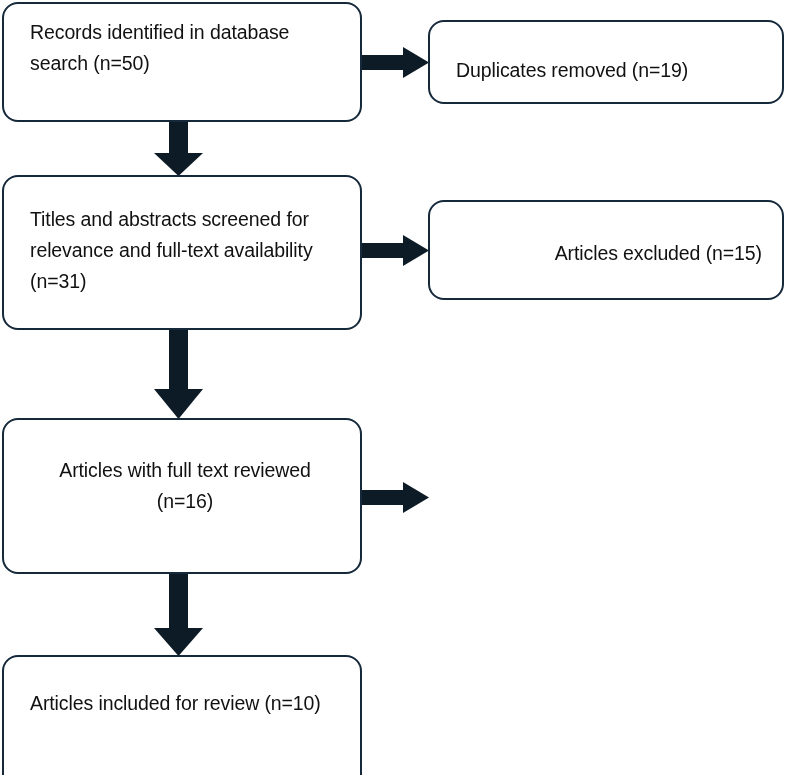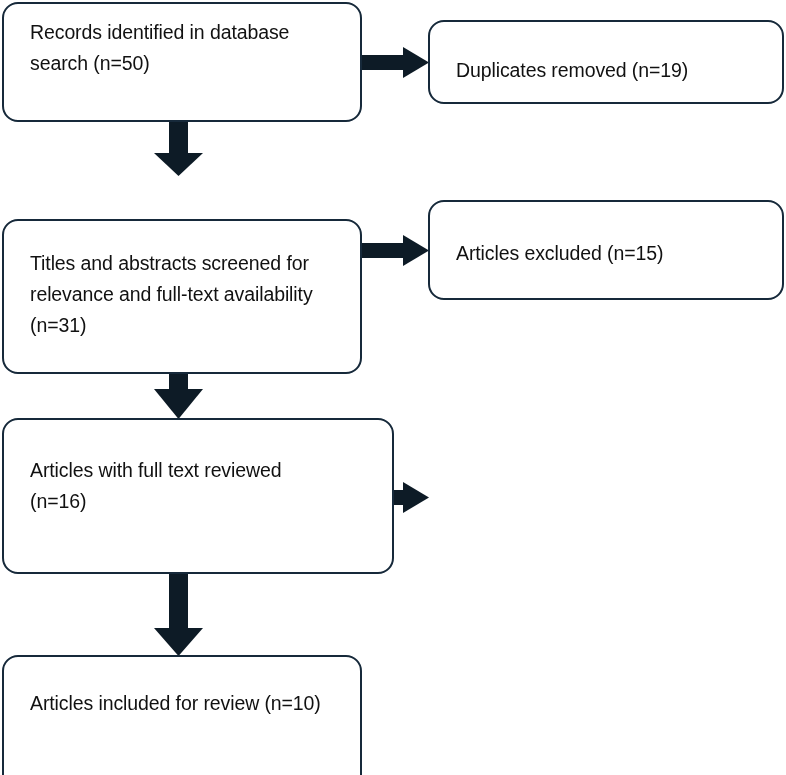--- a/index.html
+++ b/index.html
@@ -48,27 +48,27 @@
   }
   .box-text p {
     margin: 0 0 19px 0;
   }
   .box-text p:last-child {
     margin-bottom: 0;
   }
 
   
   #box-identification { left: 2px;  top: 2px;   width: 360px; height: 120px; }
-  #box-screening      { left: 2px;  top: 175px; width: 360px; height: 155px; margin-top: 44px; }
-  #box-fulltext       { left: 2px;  top: 418px; width: 392px; height: 156px; }
+  #box-screening      { left: 2px;  top: 175px; width: 360px; height: 155px; }
+  #box-fulltext       { left: 2px;  top: 418px; width: 360px; height: 156px; text-align: center; }
   #box-included       { left: 2px;  top: 655px; width: 360px; height: 141px; }
 
   
   #box-duplicates     { left: 428px; top: 20px;  width: 356px; height: 84px; }
-  #box-excluded       { left: 428px; top: 200px; width: 356px; height: 100px; }
+  #box-excluded       { left: 428px; top: 200px; width: 356px; height: 100px; text-align: right; }
   #box-reviews-excl   { left: 428px; top: 378px; width: 356px; height: 254px; }
 
   
   #text-identification { top: 13px; }
   #text-screening      { top: 27px; }
   #text-fulltext       { top: 35px; }
   #text-included       { top: 31px; }
   #text-duplicates     { top: 33px; }
   #text-excluded       { top: 36px; }
   #text-reviews-excl   { top: 36px; left: 30px; right: 18px; }

